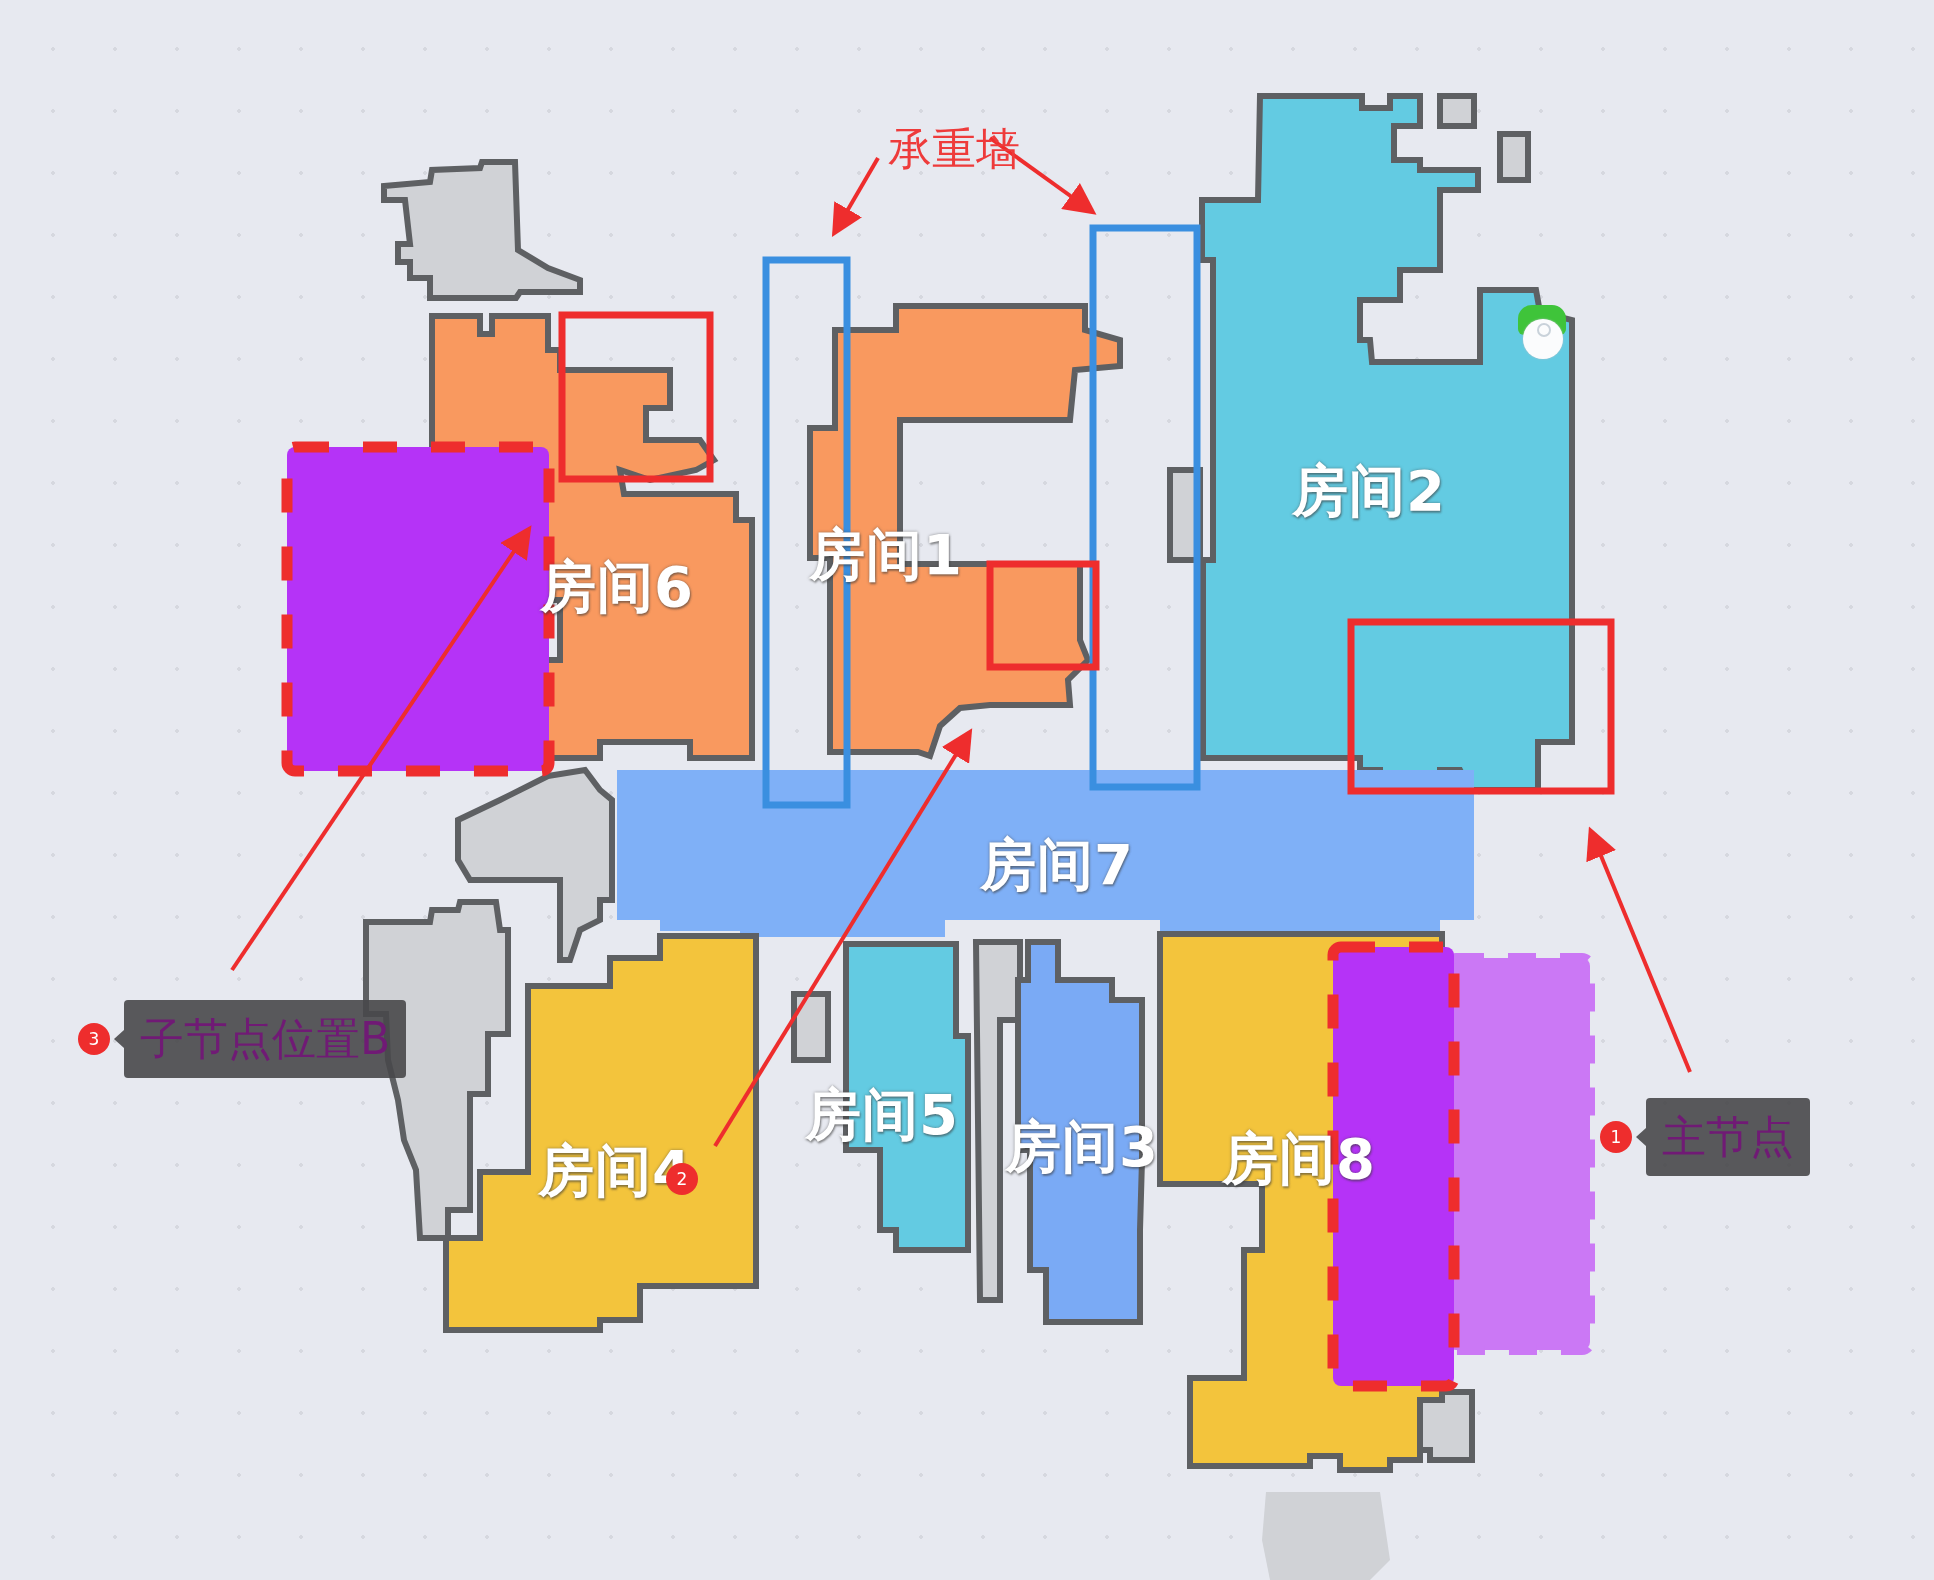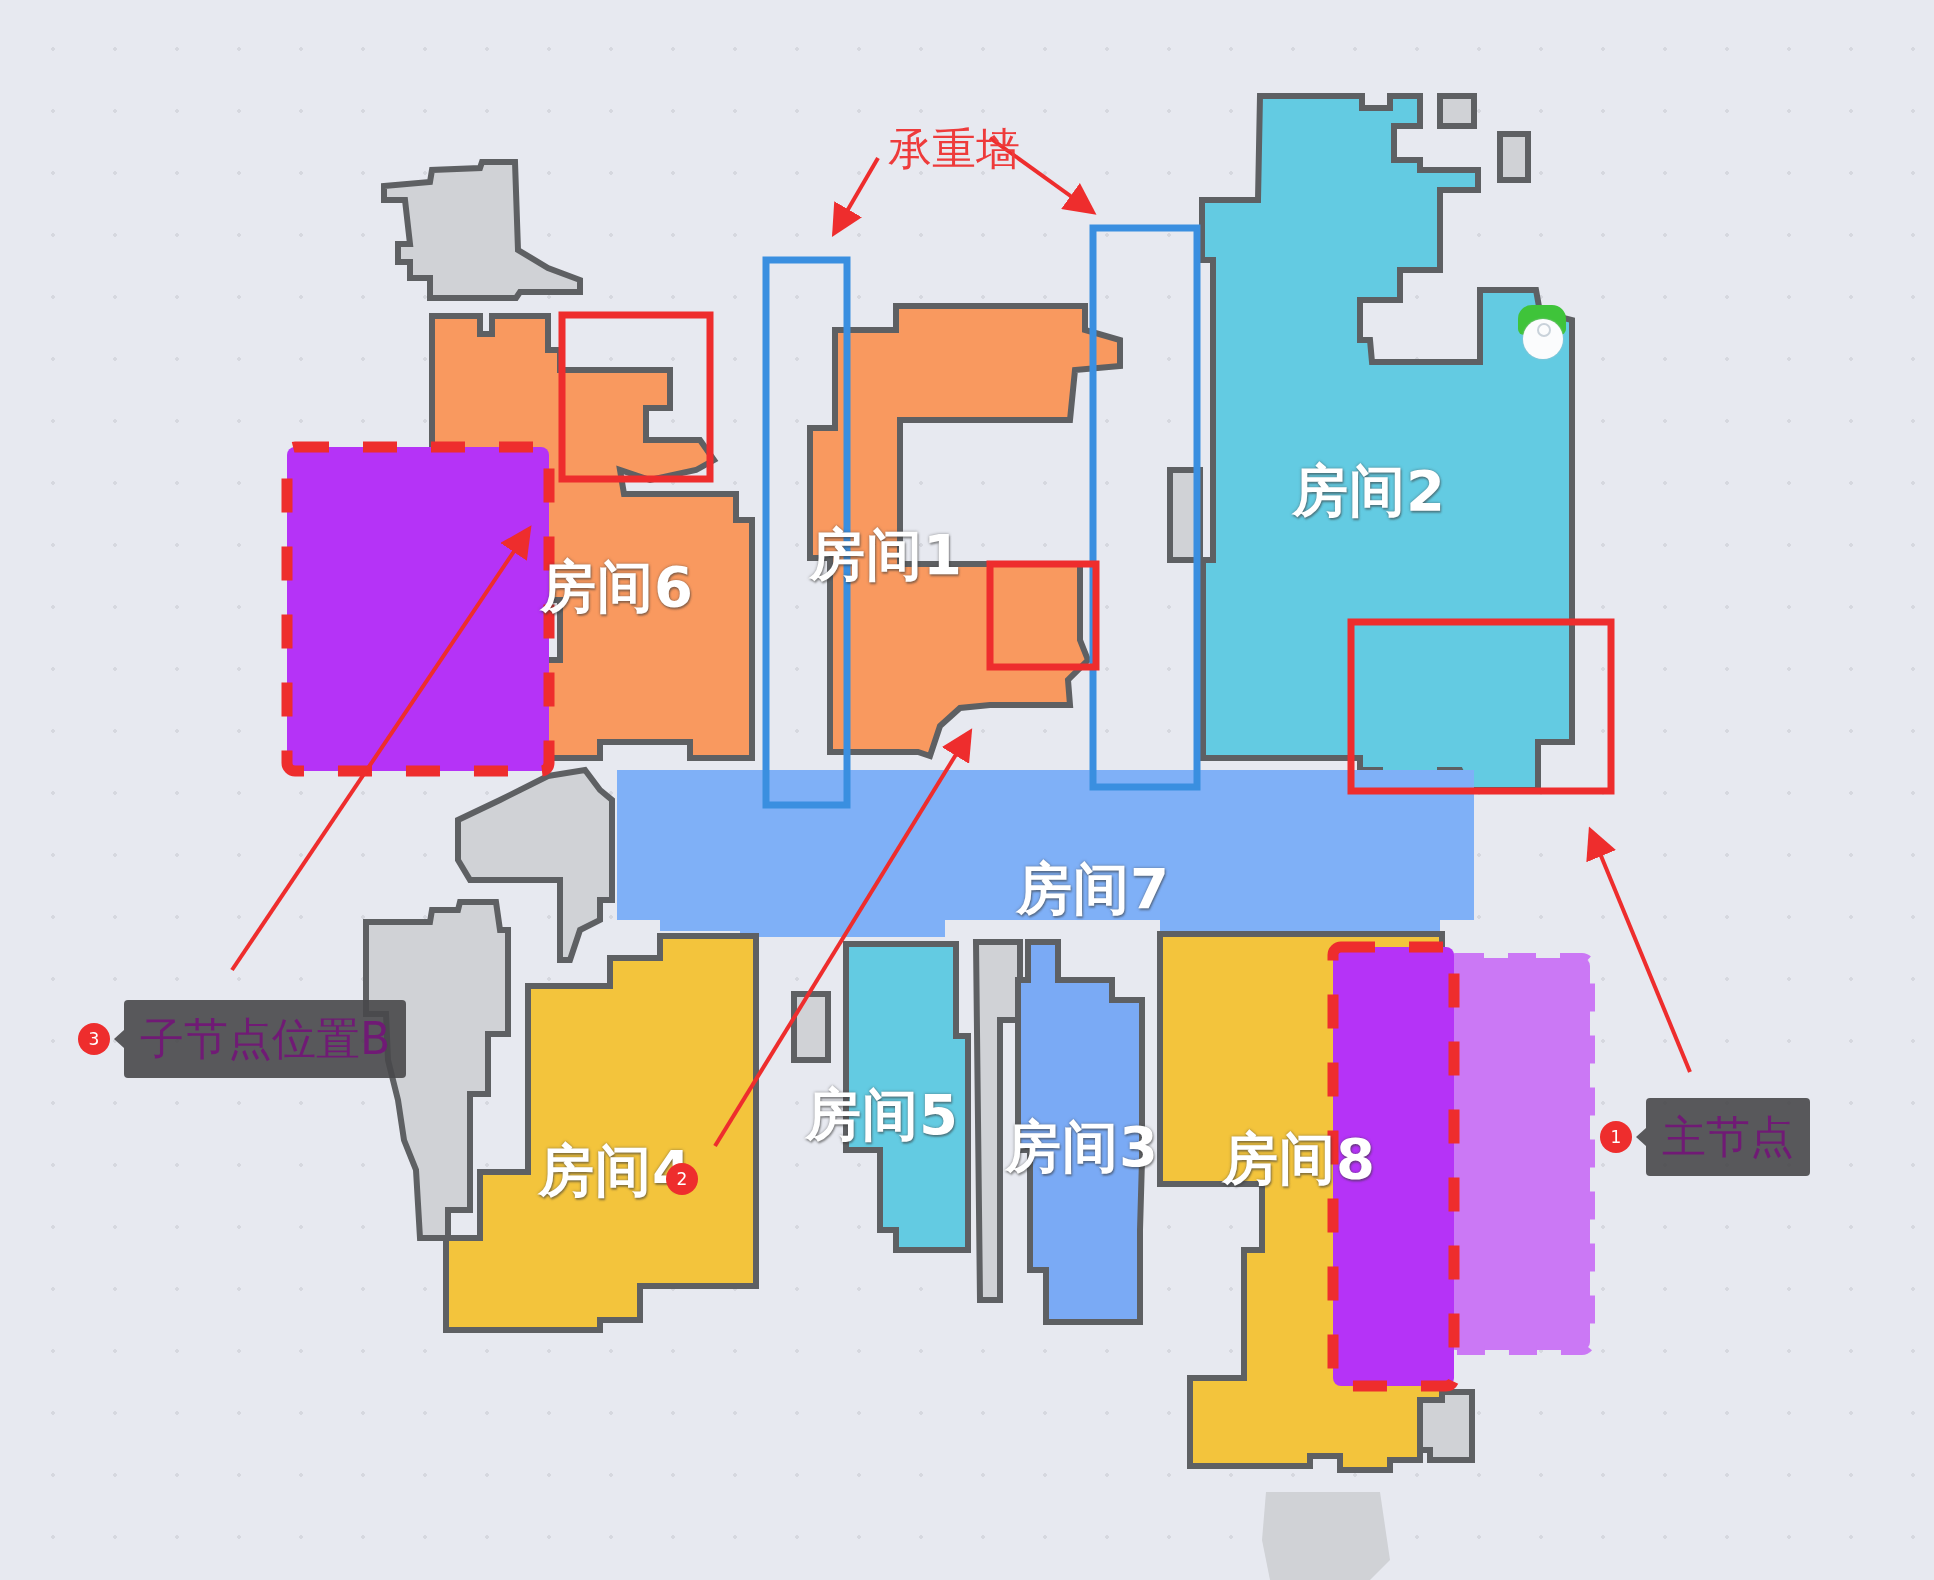--- a/index.html
+++ b/index.html
@@ -132,21 +132,21 @@
       <line x1="990" y1="138" x2="1090" y2="210"></line>
       <line x1="232" y1="970" x2="527" y2="532"></line>
       <line x1="715" y1="1146" x2="968" y2="735"></line>
       <line x1="1690" y1="1072" x2="1592" y2="834"></line>
     </g>
   </svg>
 
   <div class="room-label" style="left:540px; top:510px;margin-top:40px;">房间6</div>
   <div class="room-label" style="left:809px; top:518px;">房间1</div>
   <div class="room-label" style="left:1292px; top:454px;">房间2</div>
-  <div class="room-label" style="left:1016px; top:828px;margin-top:24px;">房间7</div>
+  <div class="room-label" style="left:980px; top:828px;">房间7</div>
   <div class="room-label" style="left:805px; top:1078px;">房间5</div>
   <div class="room-label" style="left:1005px; top:1110px;">房间3</div>
   <div class="room-label" style="left:538px; top:1134px;">房间4</div>
   <div class="room-label" style="left:1222px; top:1122px;">房间8</div>
 
   <div class="annot-title" style="left:888px; top:80px;margin-top:40px;">承重墙</div>
 
   <div class="callout" style="left:1600px; top:1098px;">
     <span class="badge">1</span>
     <span class="tip">主节点</span>

